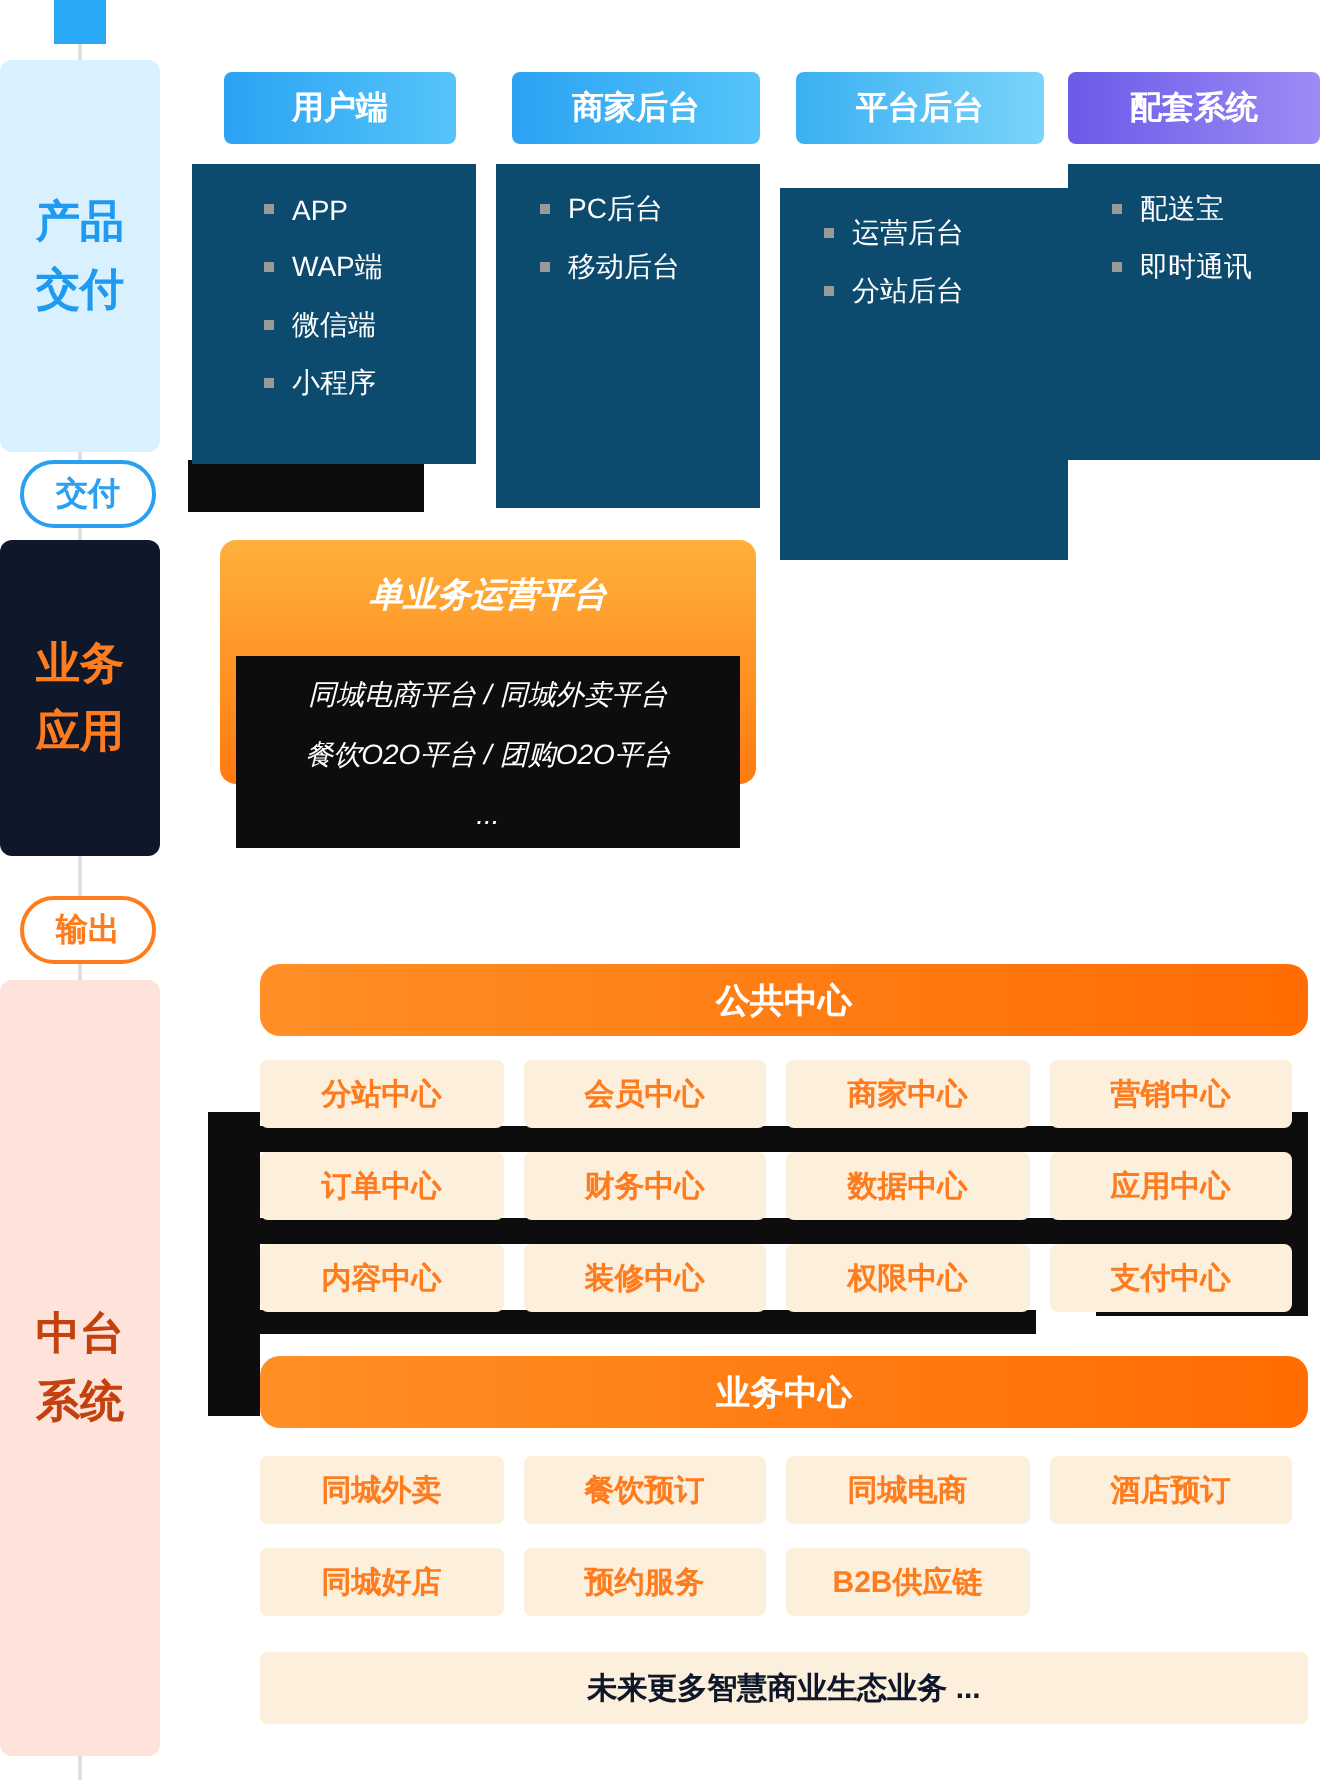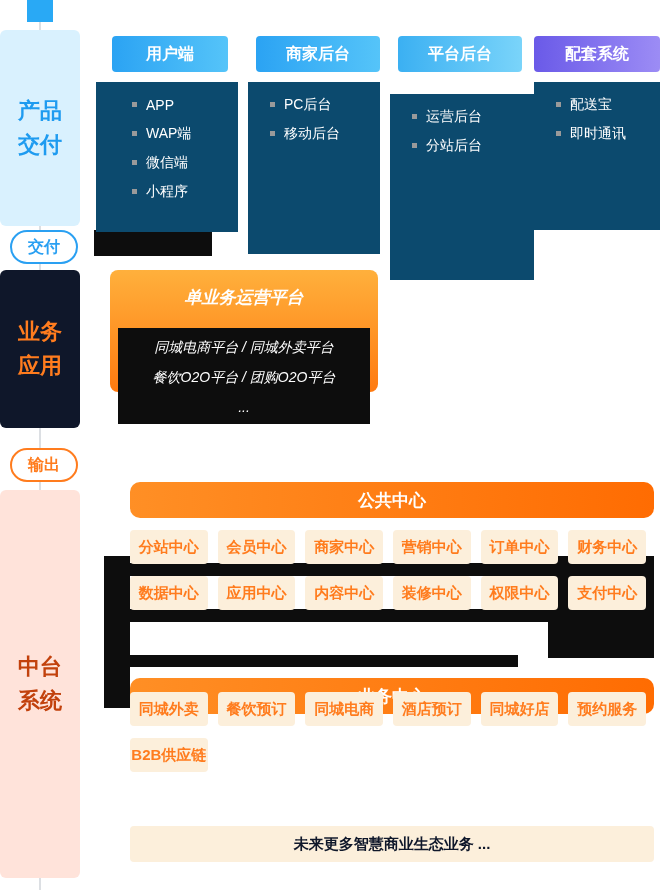--- a/index.html
+++ b/index.html
@@ -50,24 +50,24 @@
   .biz-dark{position:absolute;left:8px;right:8px;top:58px;background:#0d0d0d;color:#fff;
             text-align:center;font-size:14px;padding:4px 0 2px 0;}
   .biz-line{line-height:30px;white-space:nowrap;}
 
   
   .center-bar{position:absolute;left:130px;width:524px;height:36px;border-radius:10px;
               background:linear-gradient(90deg,#FF8F25,#FF6C02);color:#fff;font-weight:bold;font-size:17px;
               display:flex;align-items:center;justify-content:center;z-index:3;}
   .bar-public{top:482px;}
   .bar-business{top:678px;}
-  .grid{position:absolute;left:130px;width:516px;display:grid;grid-template-columns:repeat(6,1fr);
+  .grid{position:absolute;left:130px;width:516px;display:grid;grid-template-columns:repeat(4,1fr);
         column-gap:10px;row-gap:12px;z-index:3;}
   .public-grid{top:530px;}
-  .business-grid{top:692px;}
+  .business-grid{top:728px;}
   .cell{height:34px;background:#FCEFDB;border-radius:4px;color:#FF7C1E;font-weight:bold;font-size:15px;
         display:flex;align-items:center;justify-content:center;}
   .future{position:absolute;left:130px;top:826px;width:524px;height:36px;background:#FCEFDB;border-radius:4px;
           color:#0f172a;font-weight:bold;font-size:15px;display:flex;align-items:center;justify-content:center;z-index:3;}
 
   
   .blob{position:absolute;background:#0d0d0d;z-index:1;}
   .blob-a{left:94px;top:230px;width:118px;height:26px;}
   .blob-b{left:104px;top:556px;width:26px;height:152px;}
   .blob-c{left:128px;top:563px;width:524px;height:13px;}

